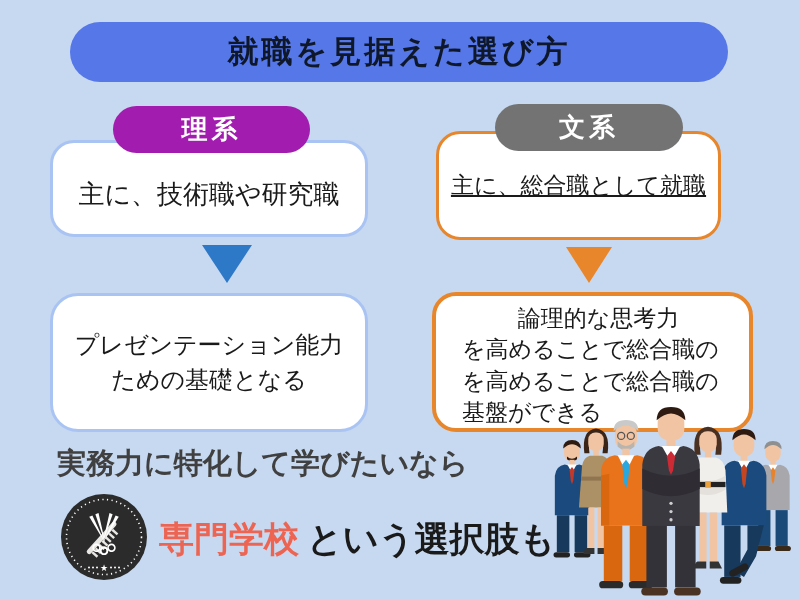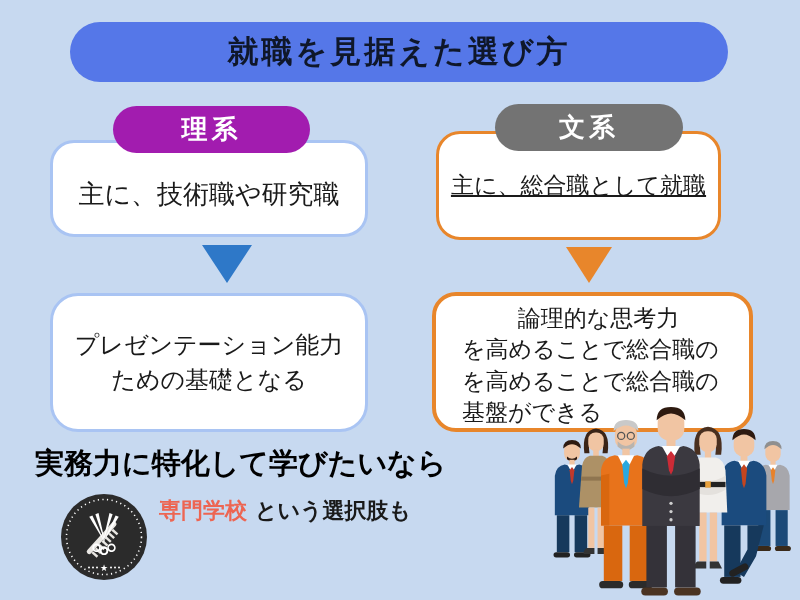--- a/index.html
+++ b/index.html
@@ -36,23 +36,23 @@
   }
   .box-r2 .line-center{text-align:center;}
   .arrow{
     position:absolute;width:0;height:0;z-index:1;
     border-left:25px solid transparent;border-right:25px solid transparent;
     border-top:38px solid #2E78C8;
   }
   .arrow-left{left:202px;top:245px;}
   .arrow-right{left:566px;top:247px;border-top-color:#E8862B;
     border-left-width:23px;border-right-width:23px;border-top-width:36px;}
-  .footer-line1{position:absolute;left:35px;top:444px;font-size:29px;font-weight:bold;color:#000000;}
+  .footer-line1{position:absolute;left:57px;top:444px;font-size:29px;font-weight:bold;color:#404040;}
   .badge{position:absolute;left:60px;top:493px;width:88px;height:88px;z-index:2;}
-  .footer-line2{position:absolute;left:159px;top:496px;font-size:22px;font-weight:bold;color:#1A1A1A;white-space:pre;}
+  .footer-line2{position:absolute;left:159px;top:516px;font-size:35px;font-weight:bold;color:#1A1A1A;white-space:pre;}
   .footer-line2 .hl{color:#ED6552;margin-right:8px;}
   .people{position:absolute;left:540px;top:403px;width:260px;height:197px;z-index:4;}
 </style>
 </head>
 <body>
 
 <div class="canvas">
 
   <div class="title">就職を見据えた選び方</div>
 

